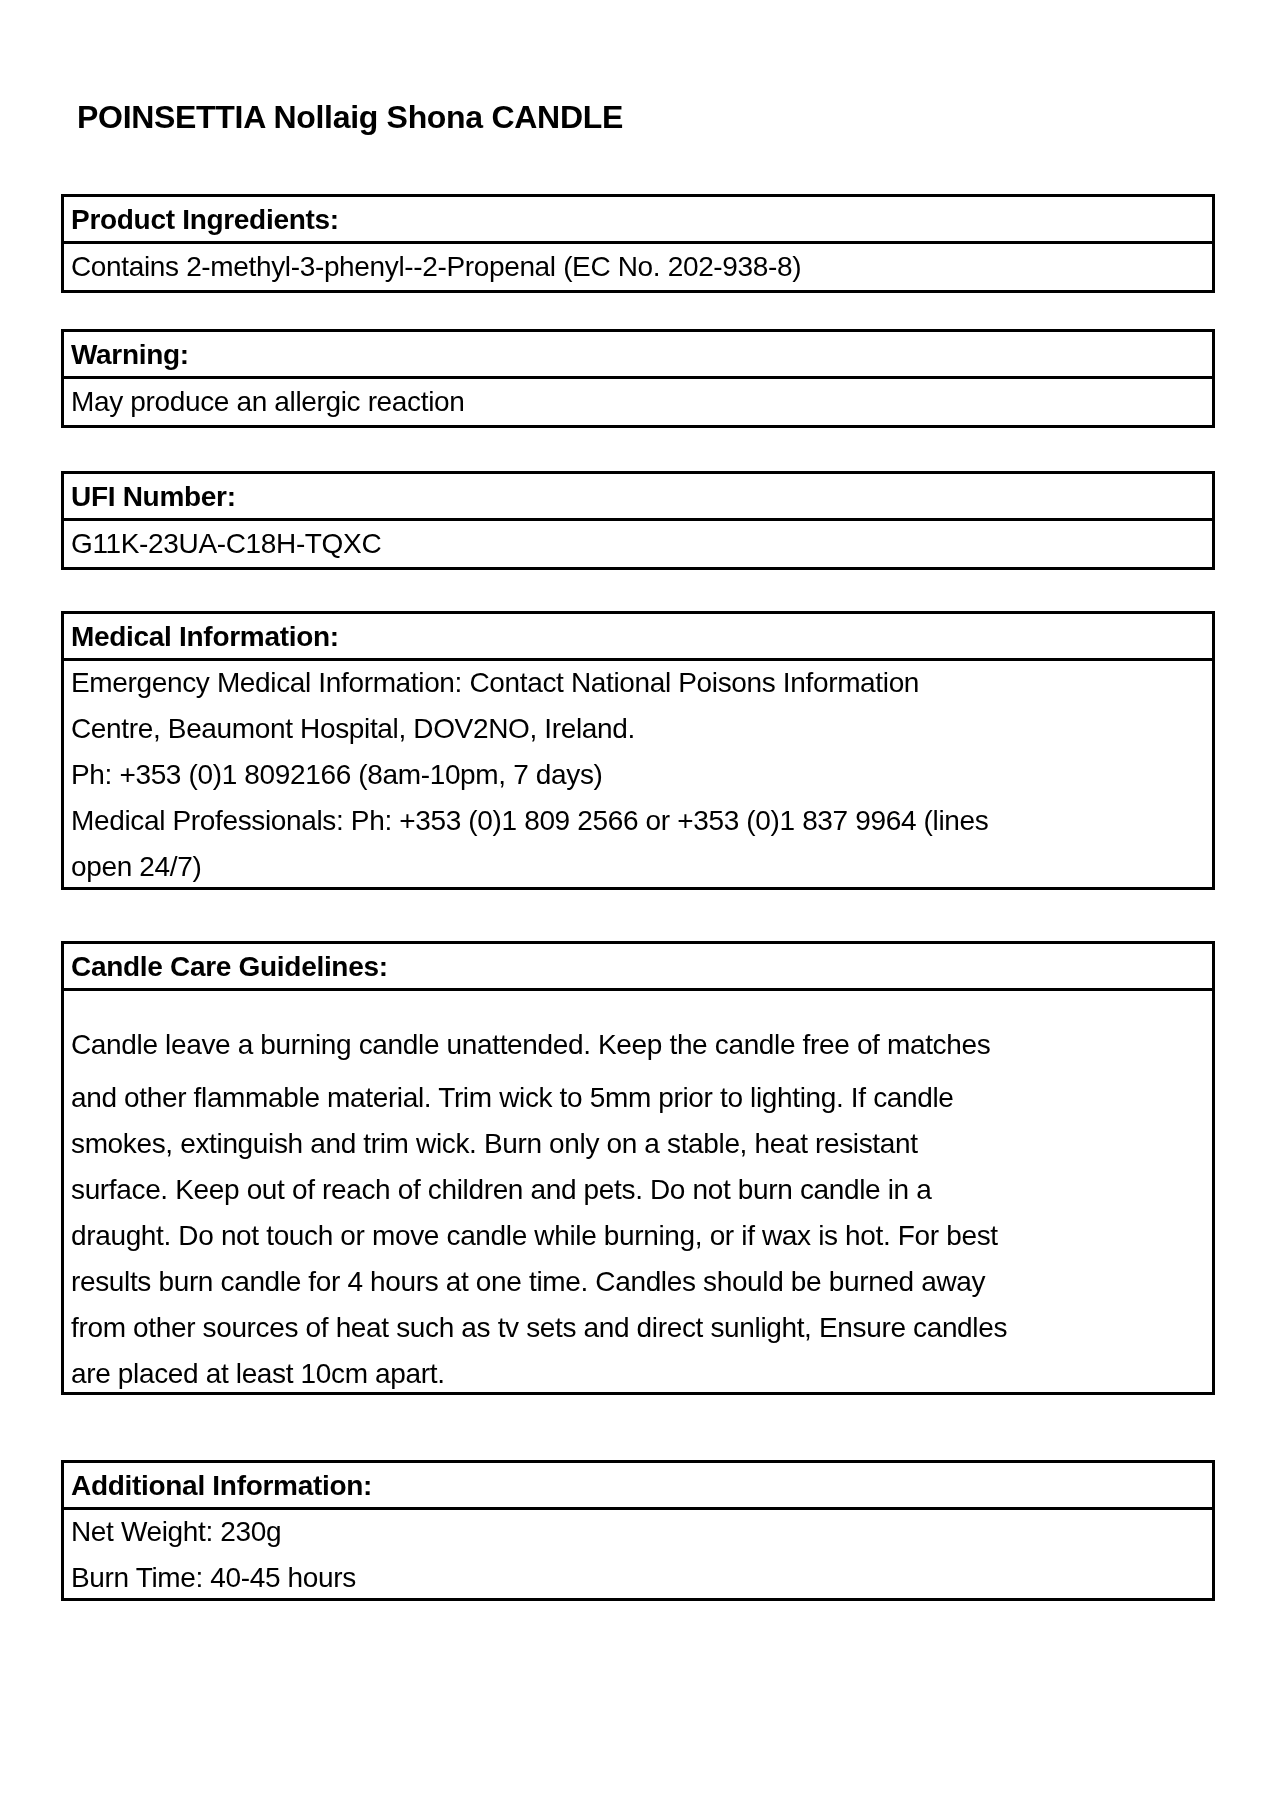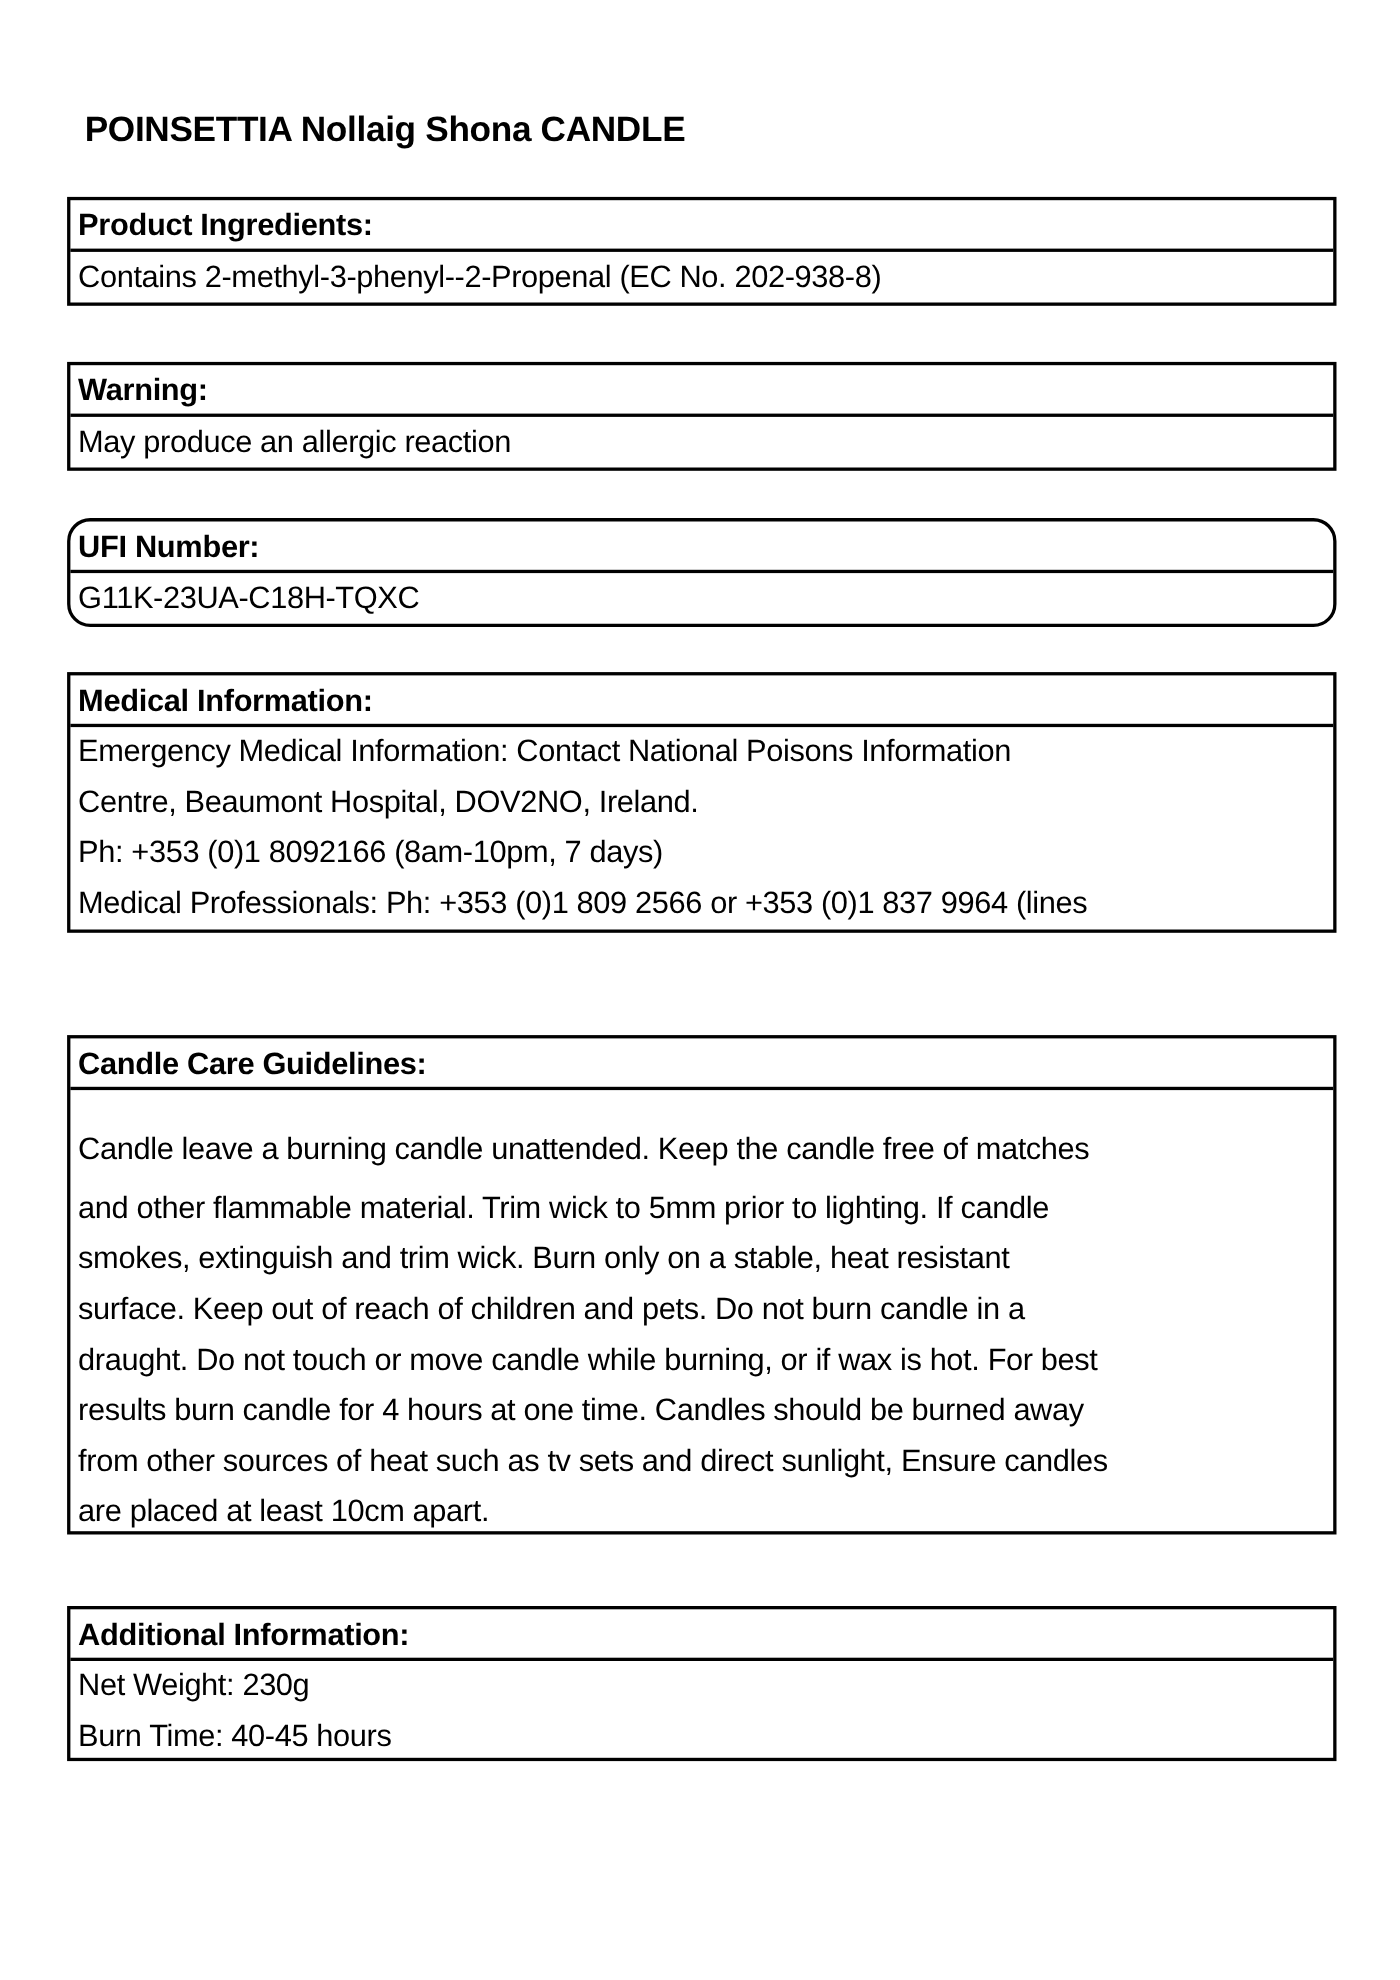--- a/index.html
+++ b/index.html
@@ -14,48 +14,49 @@
   .body .ln { display: block; height: 46px; line-height: 44px; }
   .single .ln { line-height: 46px; }
   .care .spacer { height: 32px; }
   .care .ln:first-of-type { }
 </style>
 </head>
 <body>
 
 <div class="title">POINSETTIA Nollaig Shona CANDLE</div>
 
-<div class="box" style="top:179px;">
+<div class="box" style="top:194px;">
   <div class="hdr">Product Ingredients:</div>
   <div class="body single">
     <span class="ln">Contains 2-methyl-3-phenyl--2-Propenal (EC No. 202-938-8)</span>
   </div>
 </div>
 
 <div class="box" style="top:329px;">
   <div class="hdr">Warning:</div>
   <div class="body single">
     <span class="ln">May produce an allergic reaction</span>
   </div>
 </div>
 
-<div class="box" style="top:471px;border-radius:21px;">
+<div class="box" style="top:471px;">
   <div class="hdr">UFI Number:</div>
   <div class="body single">
     <span class="ln">G11K-23UA-C18H-TQXC</span>
   </div>
 </div>
 
 <div class="box" style="top:611px;">
   <div class="hdr">Medical Information:</div>
   <div class="body">
     <span class="ln">Emergency Medical Information: Contact National Poisons Information</span>
     <span class="ln">Centre, Beaumont Hospital, DOV2NO, Ireland.</span>
     <span class="ln">Ph: +353 (0)1 8092166 (8am-10pm, 7 days)</span>
     <span class="ln">Medical Professionals: Ph: +353 (0)1 809 2566 or +353 (0)1 837 9964 (lines</span>
+    <span class="ln" style="height:42px;">open 24/7)</span>
   </div>
 </div>
 
 <div class="box care" style="top:941px;">
   <div class="hdr">Candle Care Guidelines:</div>
   <div class="body">
     <div class="spacer"></div>
     <span class="ln" style="height:53px;">Candle leave a burning candle unattended. Keep the candle free of matches</span>
     <span class="ln">and other flammable material. Trim wick to 5mm prior to lighting. If candle</span>
     <span class="ln">smokes, extinguish and trim wick. Burn only on a stable, heat resistant</span>

